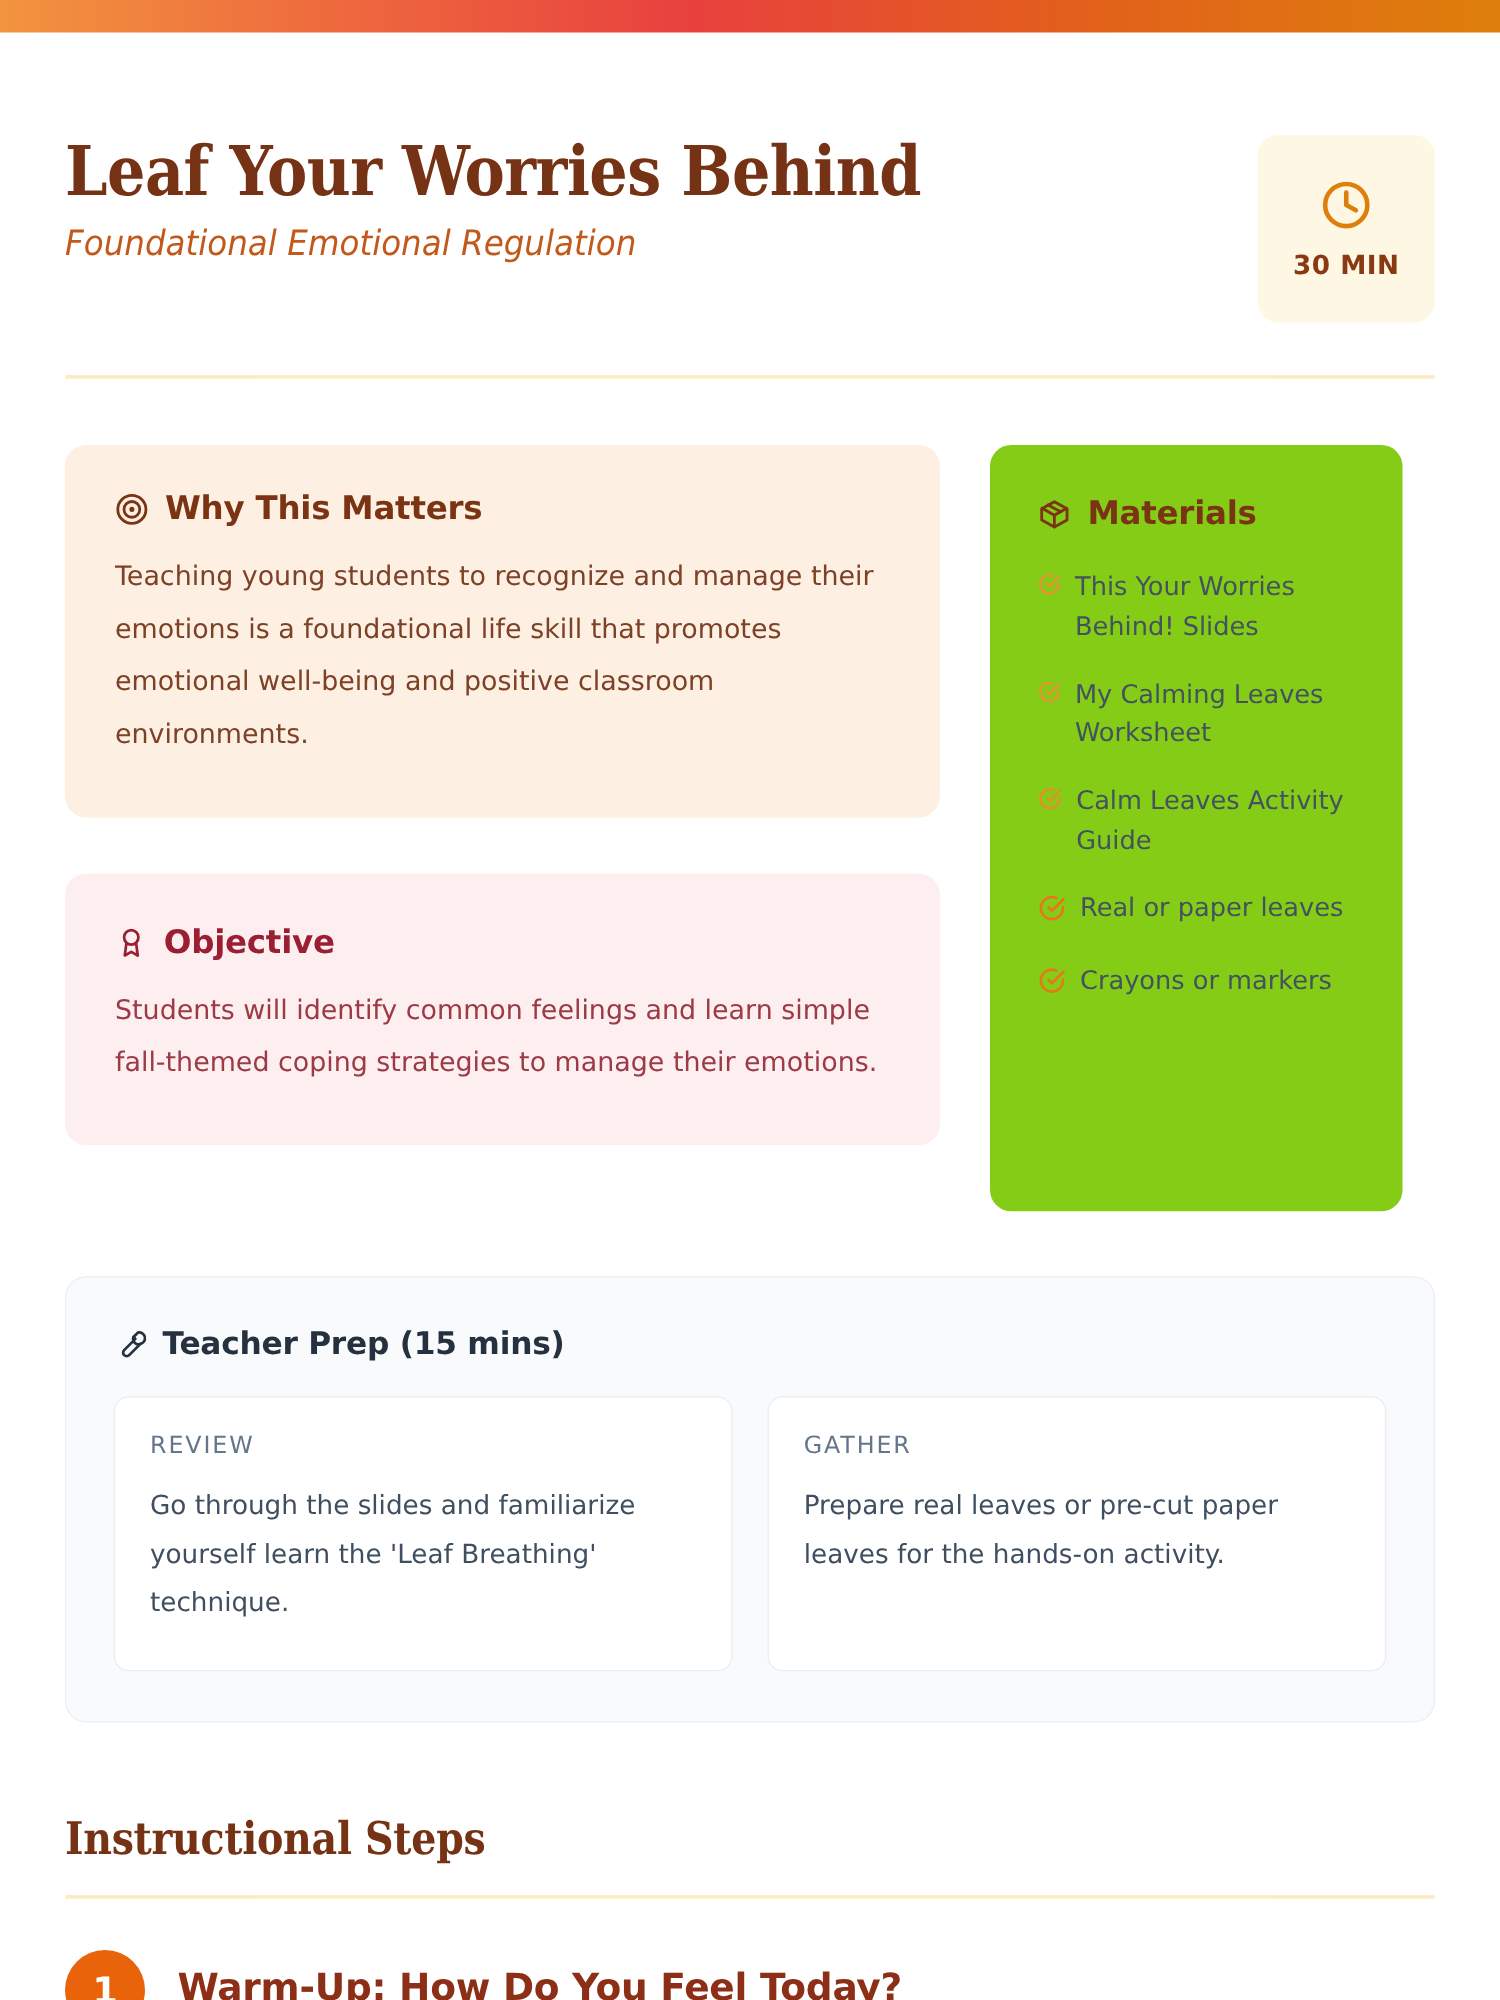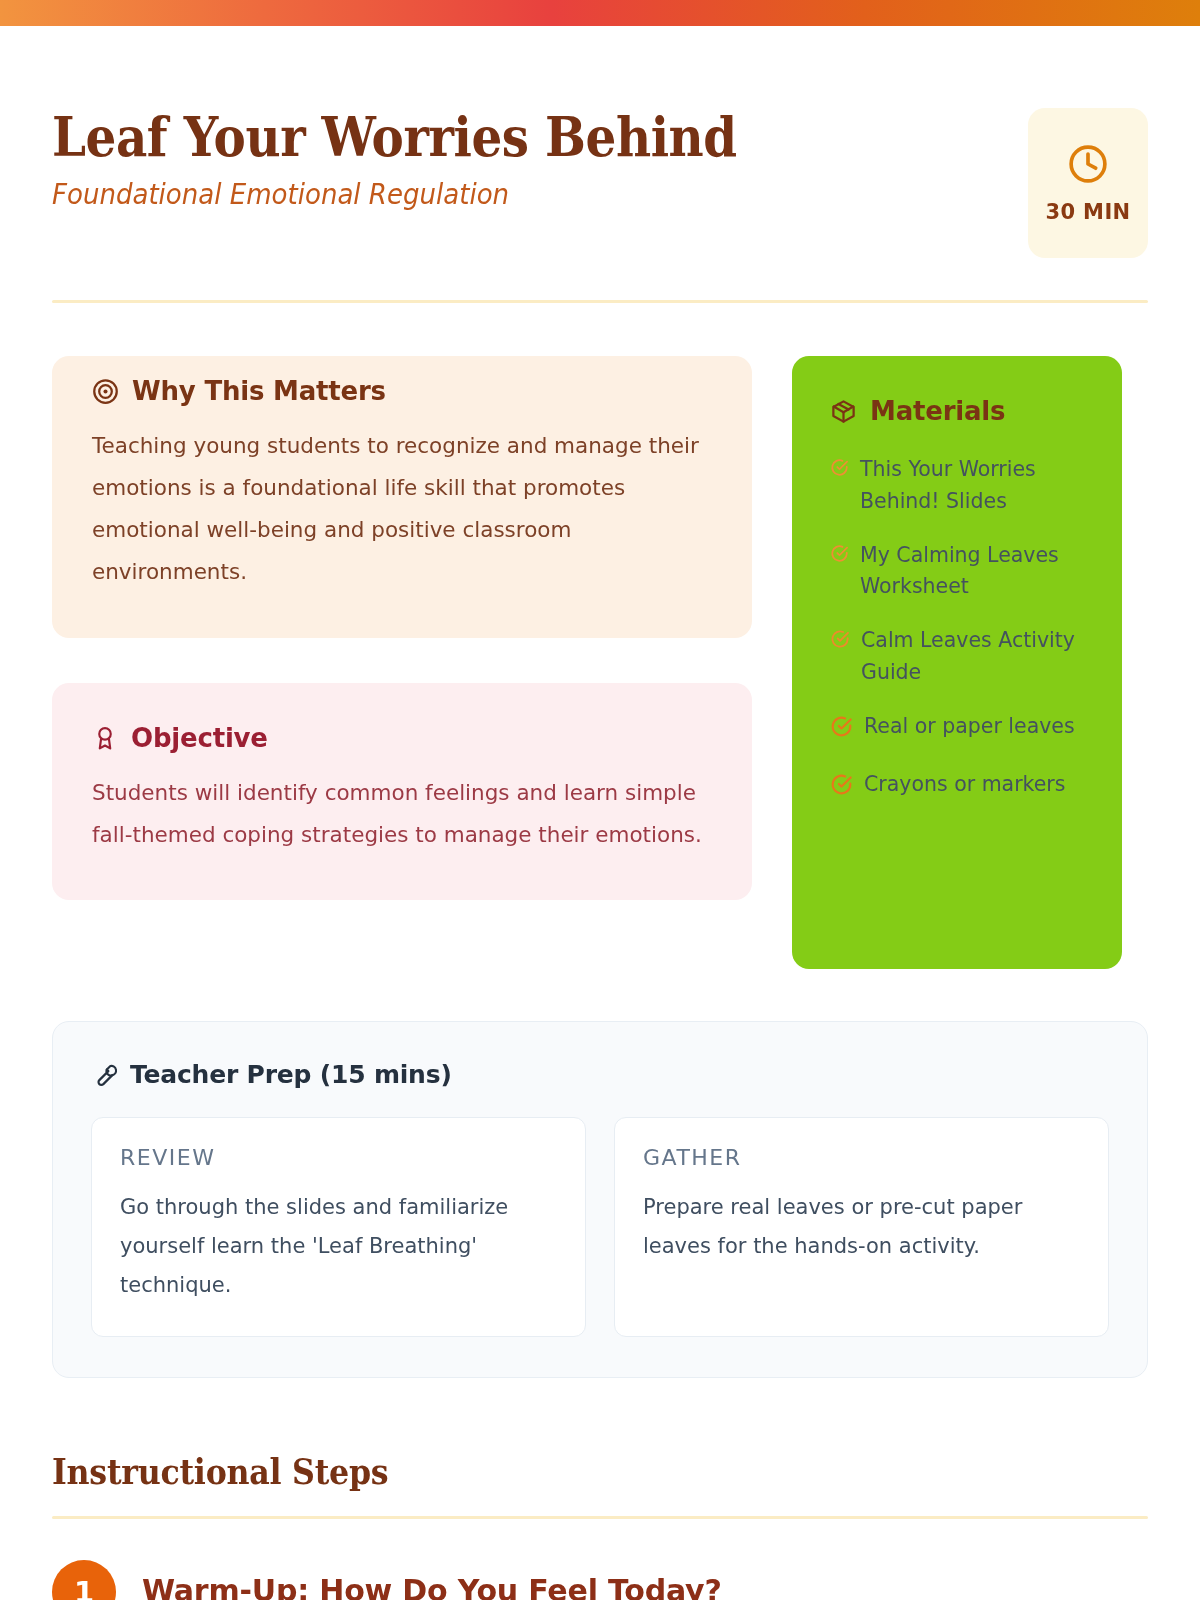--- a/index.html
+++ b/index.html
@@ -57,21 +57,21 @@
     font-style: italic;
     font-weight: 400;
     color: #c2591a;
     transform: scaleX(0.93);
     transform-origin: left center;
     white-space: nowrap;
   }
 
   
   .duration-badge {
-    width: 120px;
+    width: 142px;
     height: 150px;
     background: #fdf7e3;
     border-radius: 17px;
     display: flex;
     flex-direction: column;
     align-items: center;
     justify-content: center;
     gap: 14px;
     flex: none;
     margin-top: 26px;
@@ -117,21 +117,21 @@
 
   .card-body {
     font-size: 21.5px;
     line-height: 1.96;
     margin-top: 19px;
   }
 
   
   .card-why {
     background: #fdf0e3;
-    padding: 20px 40px 44px 40px;
+    padding: 36px 40px 44px 40px;
   }
   .card-why .card-title { color: #7a3414; }
   .card-why .card-body  { color: #7d4127; }
 
   
   .card-objective {
     background: #fdeef0;
     padding: 40px 40px 44px 40px;
     margin-top: 45px;
   }
@@ -188,21 +188,21 @@
   }
   .prep-card {
     flex: 1;
     background: #ffffff;
     border: 1.5px solid #e7edf3;
     border-radius: 12px;
     padding: 27px 28px 30px 28px;
     min-height: 220px;
   }
   .prep-label {
-    font-size: 22px;
+    font-size: 19px;
     font-weight: 500;
     letter-spacing: 1.5px;
     color: #65768b;
     text-transform: uppercase;
   }
   .prep-text {
     margin-top: 18px;
     font-size: 21px;
     line-height: 1.86;
     color: #3f4e60;

